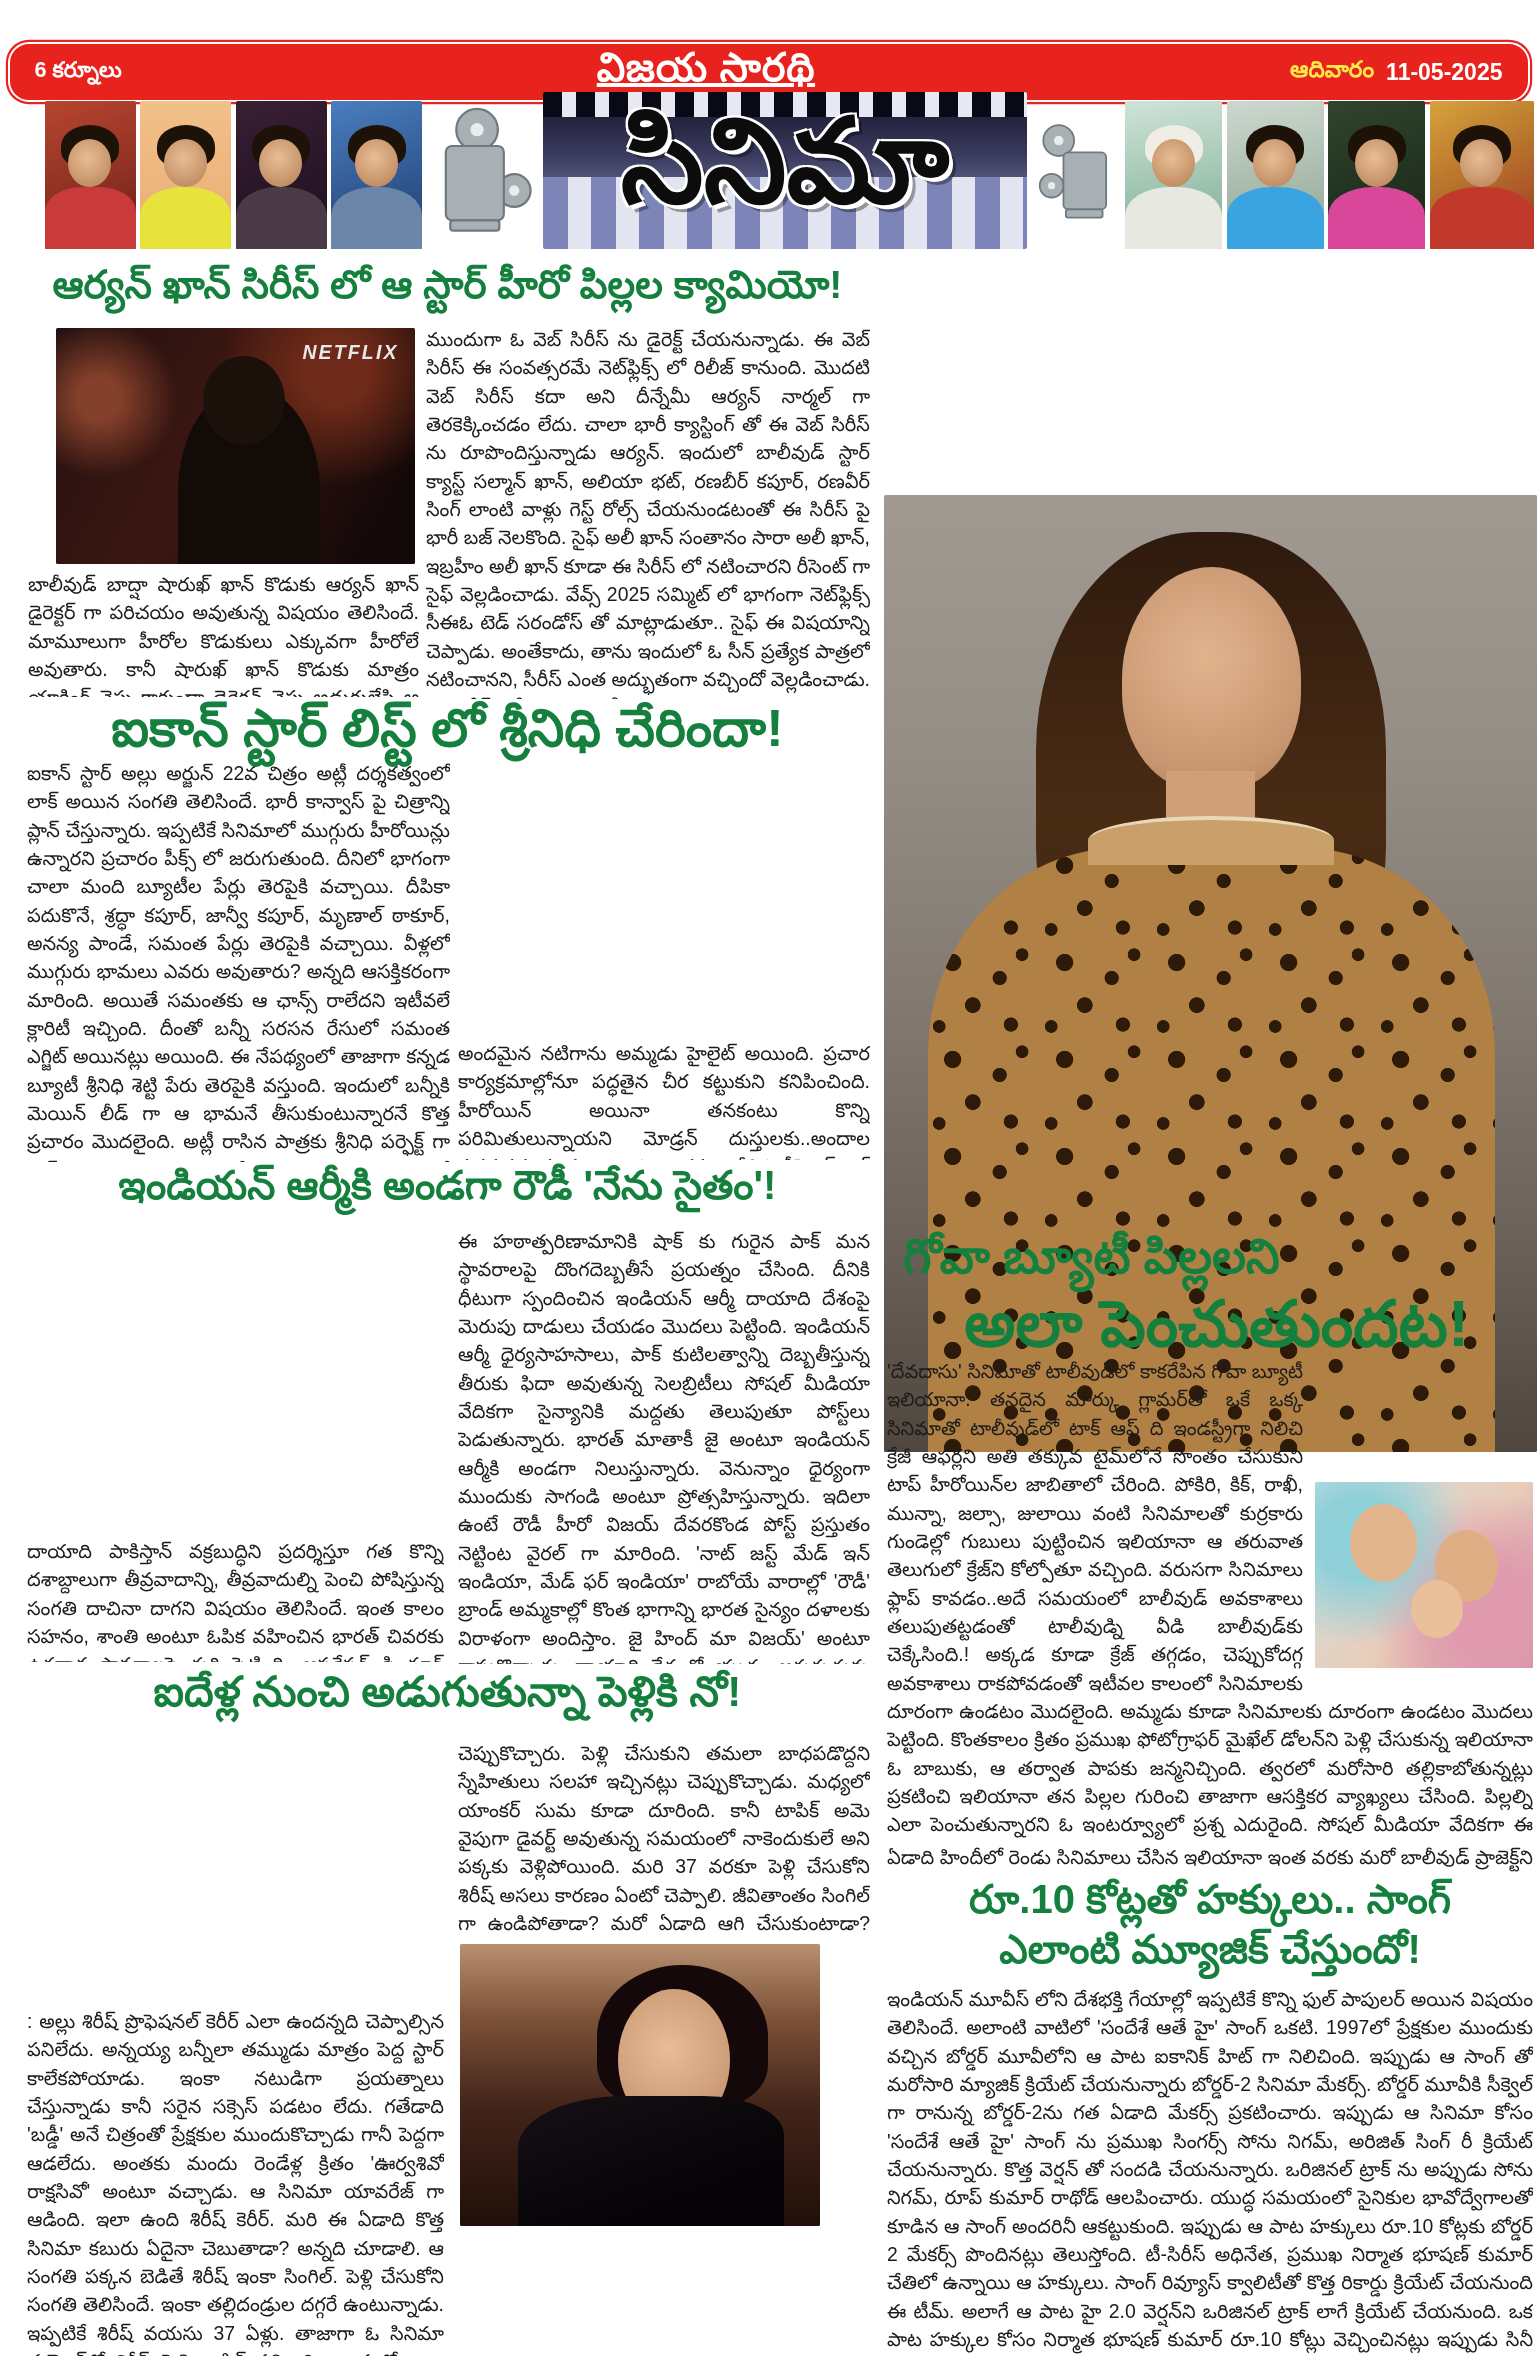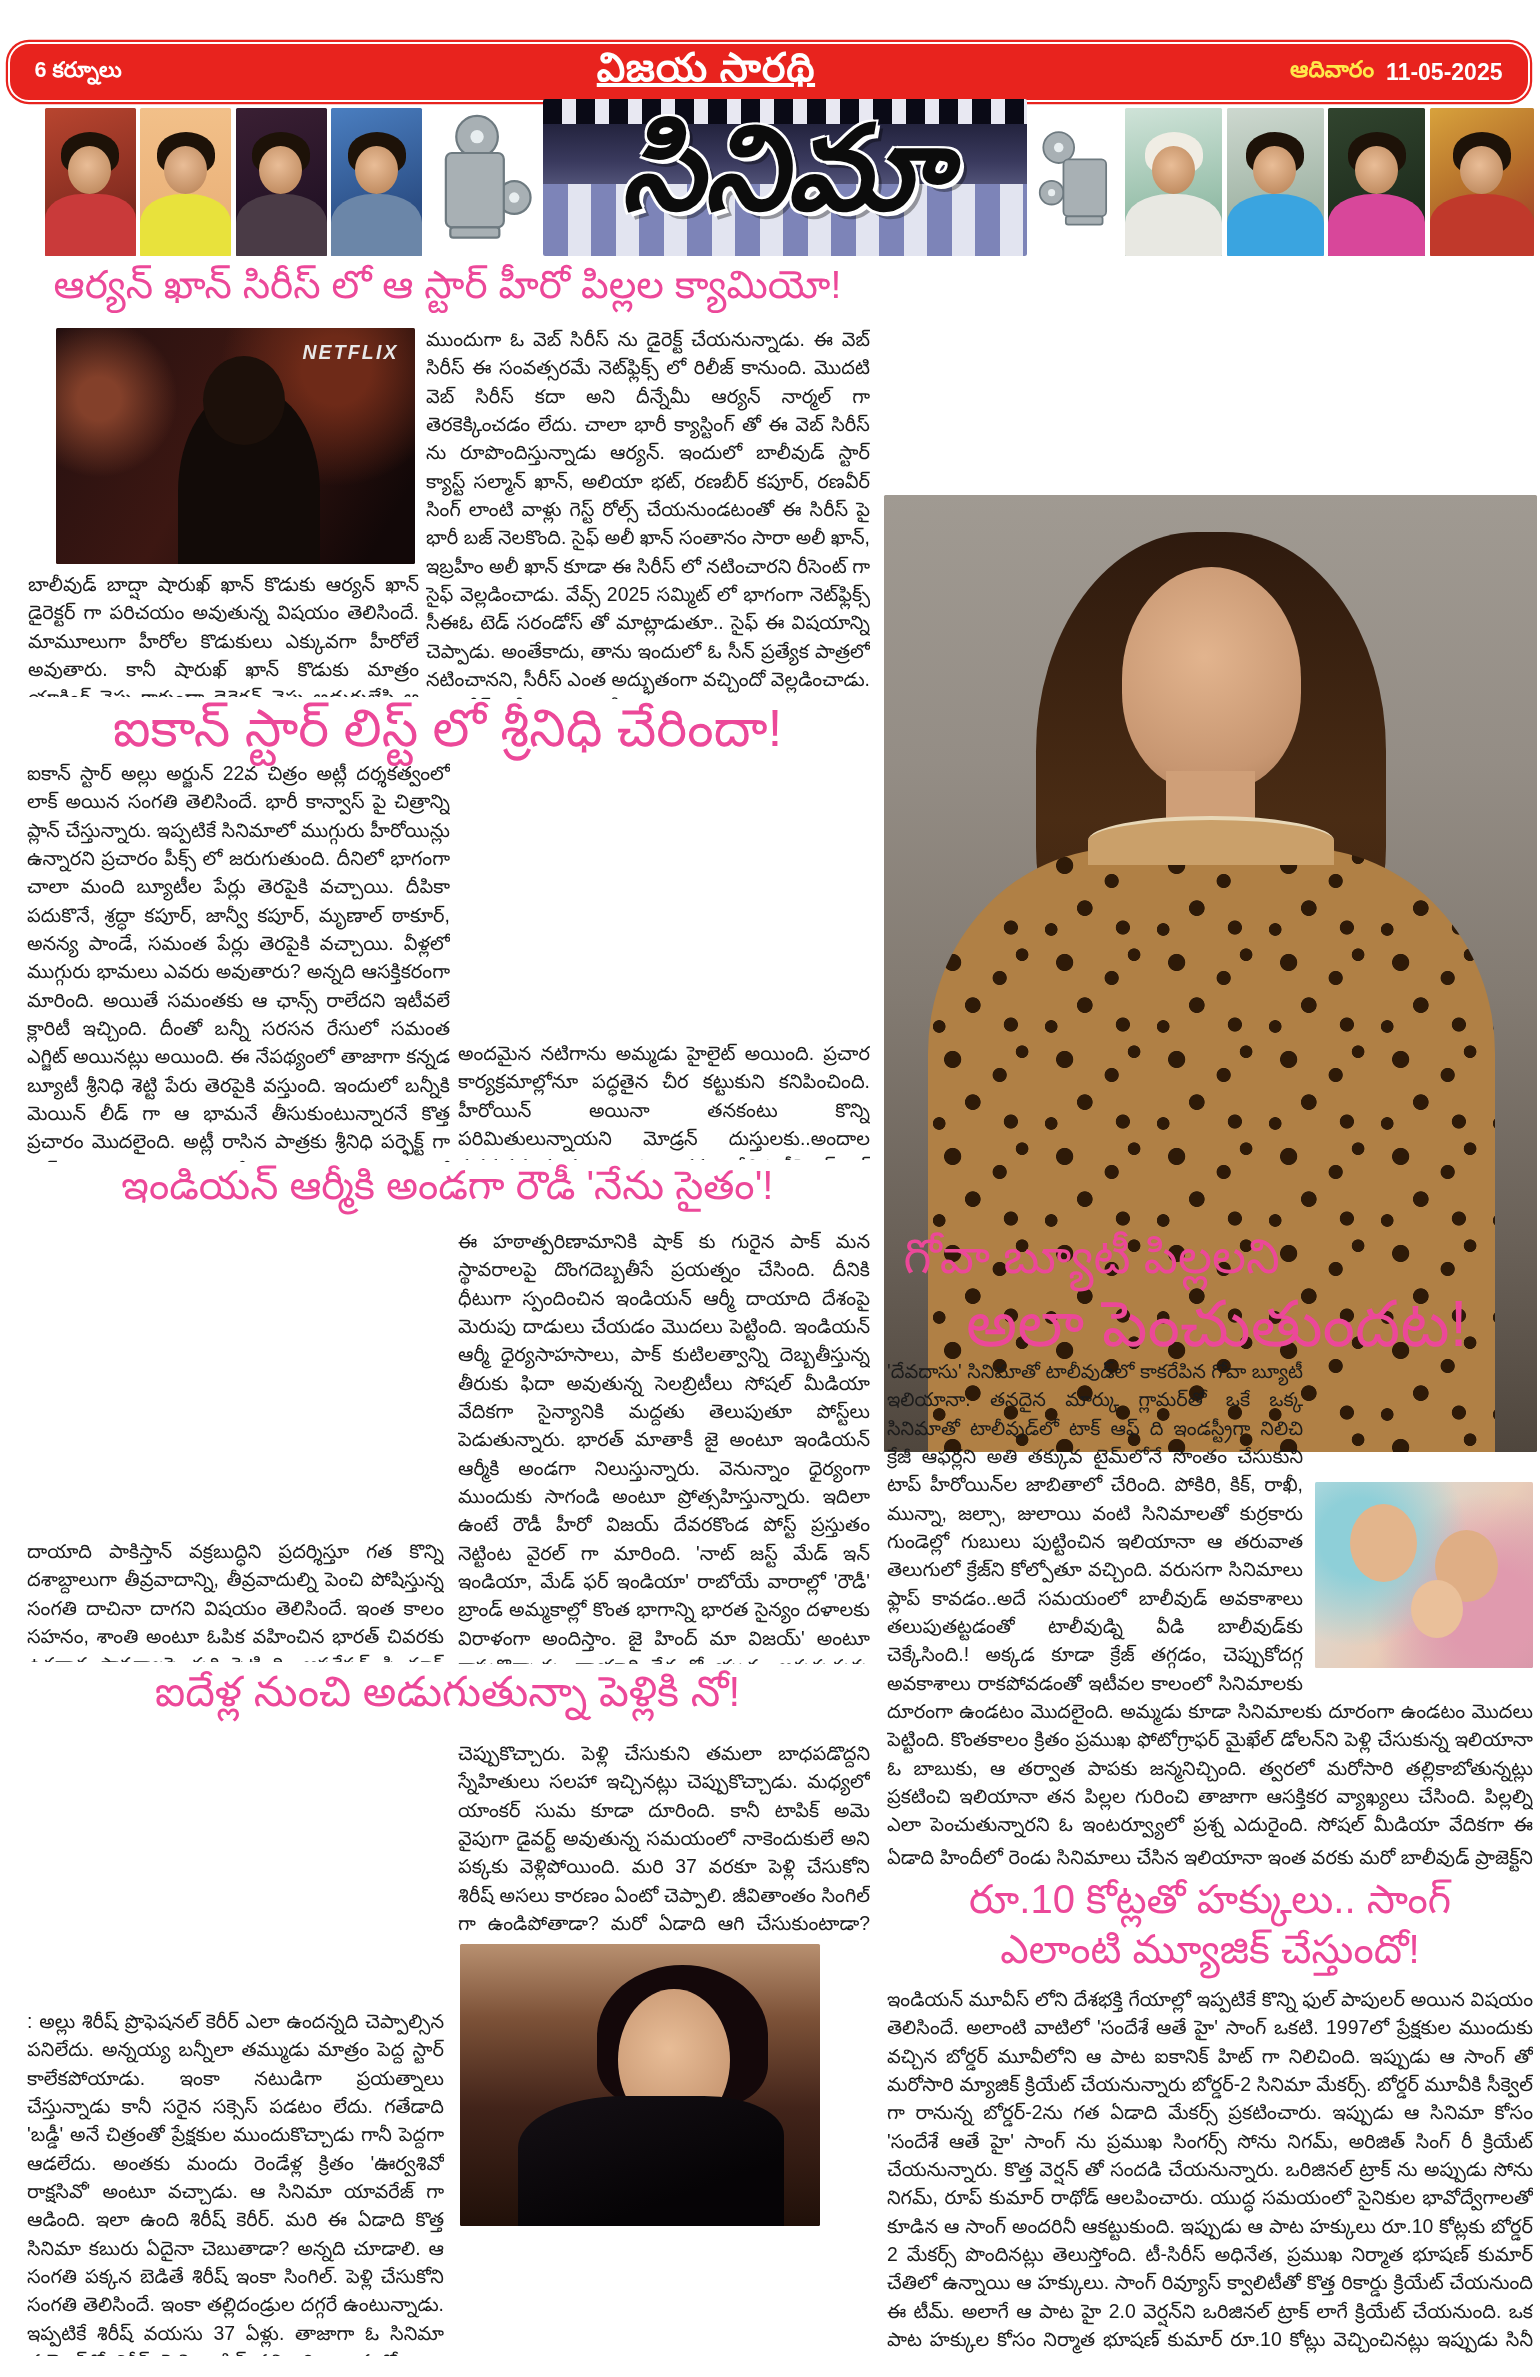--- a/index.html
+++ b/index.html
@@ -13,21 +13,21 @@
     left:7.5px;top:42px;width:1522px;height:60px;background:#e8231e;
     border:2.2px solid #ffffff;border-radius:21px;box-shadow:0 0 0 2.2px #e8231e;
     display:flex;align-items:center;justify-content:space-between;
     padding:0 25px;box-sizing:border-box;color:#fff;
   }
   .topbar .page{font-size:21.6px;font-weight:bold;}
   .topbar .paper{font-size:40px;font-weight:bold;letter-spacing:0.7px;text-decoration:underline;}
   .topbar .dateblk{font-size:23px;font-weight:bold;display:flex;gap:12px;align-items:center;}
   .topbar .day{color:#ffe84a;}
   
-  .banner{left:7.5px;top:95px;width:1526px;height:161px;display:flex;align-items:flex-end;gap:4.5px;padding-left:37px;box-sizing:border-box;font-style:italic;}
+  .banner{left:7.5px;top:88px;width:1526px;height:161px;display:flex;align-items:flex-end;gap:4.5px;padding-left:37px;box-sizing:border-box;}
   .bphoto{width:91px;height:148px;border-radius:1.5px;flex:0 0 auto;position:relative;overflow:hidden;}
   .bphoto .face{position:absolute;left:50%;top:26%;width:43px;height:48px;margin-left:-21.6px;border-radius:50%;background:radial-gradient(circle at 45% 40%,#e9bd97,#c28e63 75%);}
   .bphoto .hair{position:absolute;left:50%;top:16%;width:58px;height:43px;margin-left:-29px;border-radius:50% 50% 40% 40%;background:#1d1208;}
   .bphoto .body{position:absolute;left:0;bottom:0;width:100%;height:42%;}
   .ph1{background:linear-gradient(160deg,#b8452f,#8a2f22 60%,#5e1d16);}
   .ph1 .body{background:#c93a3a;border-radius:40% 40% 0 0;}
   .ph2{background:linear-gradient(180deg,#f2c089,#e8ad74);}
   .ph2 .body{background:#e8e23c;border-radius:46% 46% 0 0;}
   .ph3{background:linear-gradient(160deg,#3a1f33,#241326 70%);}
   .ph3 .body{background:#4a3b46;border-radius:46% 46% 0 0;}
@@ -48,21 +48,21 @@
       repeating-linear-gradient(90deg,#0a0a16 0 19.4px,#e8e8f2 19.4px 33px) top/100% 25px no-repeat,
       repeating-linear-gradient(90deg,#7d84b8 0 25px,#e2e4f0 25px 48px) bottom/100% 72px no-repeat,
       linear-gradient(180deg,#141428,#3a3a5e 40%,#9aa0c8);
   }
   .filmstrip .title{
     position:absolute;left:0;top:44%;width:100%;transform:translateY(-50%);
     text-align:center;font-size:118px;font-weight:bold;color:#0c0c0c;line-height:1;
     text-shadow:3.7px 3.7px 0 #ffffff,-2.2px -2.2px 0 #ffffff,2.2px -2.2px 0 #ffffff,-2.2px 2.2px 0 #ffffff,6.7px 6.7px 0 rgba(0,0,0,.35);
   }
   
-  .headline{font-weight:normal;color:#ec4899;text-align:center;line-height:1.18;}
+  .headline{font-weight:bold;color:#15803d;text-align:center;line-height:1.18;}
   .body-text{font-size:19.4px;line-height:1.46;text-align:justify;color:#1b1b1b;}
   
   .photo{overflow:hidden;position:relative;border-radius:1.5px;}
   .netflix{background:radial-gradient(circle at 78% 18%,#6e2a18 0 10%,transparent 34%),radial-gradient(circle at 12% 30%,#83402a 0 6%,transparent 22%),linear-gradient(120deg,#241010,#3c1712 45%,#120808 90%);font-style:italic;}
   .netflix .nflx{position:absolute;right:16.4px;top:13.4px;color:#e8e8e8;font-weight:bold;font-size:19.4px;letter-spacing:2.2px;}
   .netflix .person{position:absolute;left:34%;top:26%;width:142px;height:224px;background:#120b08;border-radius:46% 46% 12% 12%;}
   .netflix .phead{position:absolute;left:41%;top:12%;width:82px;height:89px;background:#1c100a;border-radius:50%;}
   .tam{background:linear-gradient(180deg,#a09a92 0%,#948d85 28%,#837b72 52%,#6a6158 78%,#4f463d 100%);}
   .tam .hair{position:absolute;left:50%;top:37px;width:350px;height:477px;margin-left:-175px;border-radius:46% 46% 34% 34%;background:linear-gradient(180deg,#2e1a0e,#4a2c14 60%,#3a2210);}
   .tam .face{position:absolute;left:50%;top:72px;width:179px;height:224px;margin-left:-89px;border-radius:50% 50% 44% 44%;background:radial-gradient(circle at 46% 40%,#e2b48e,#c79671 70%,#ab7c58);}

